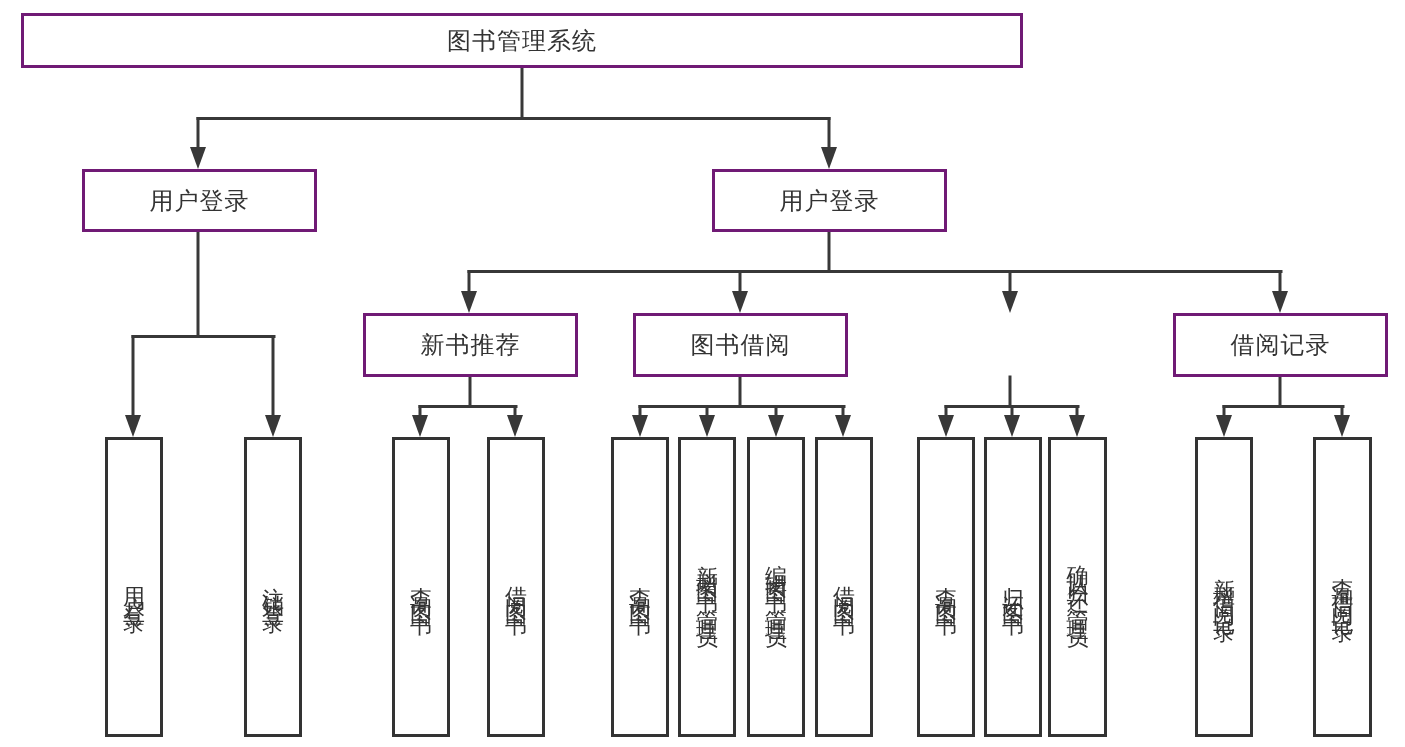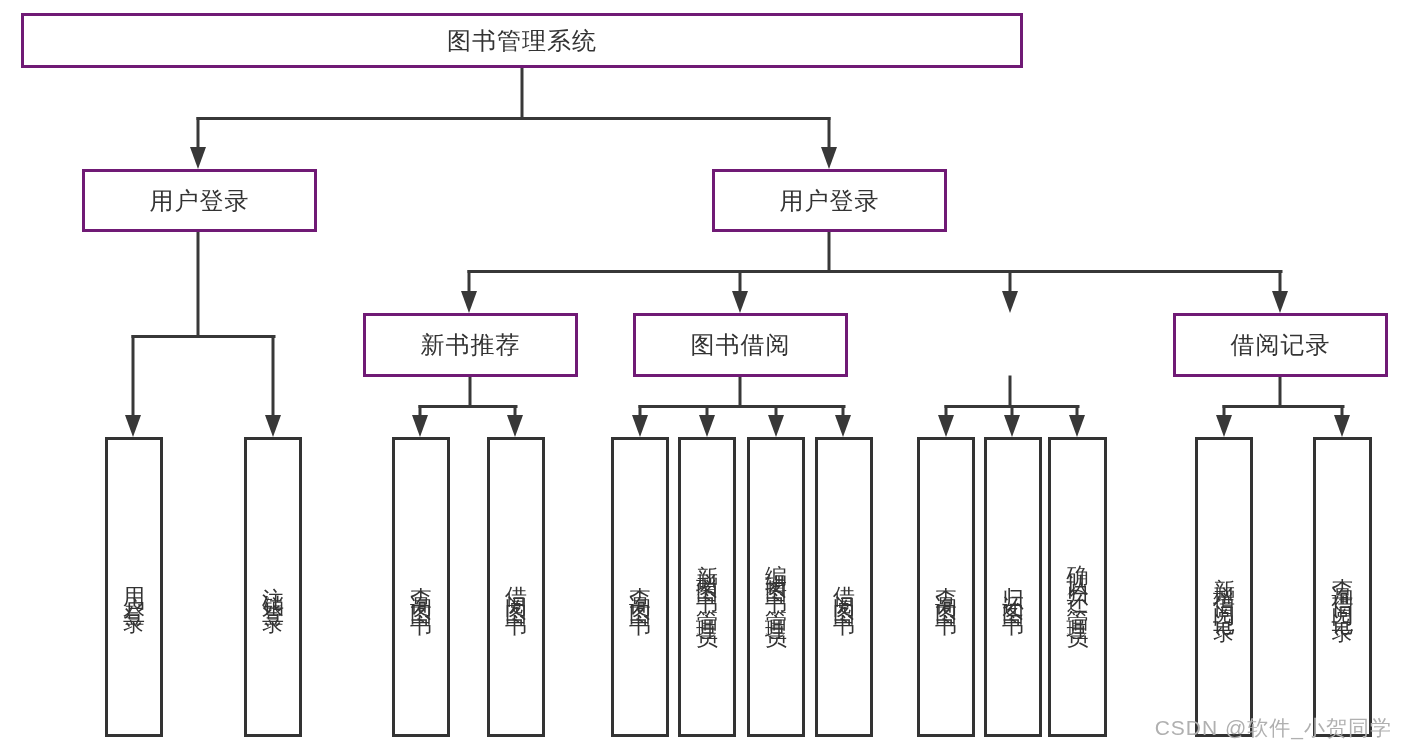--- a/index.html
+++ b/index.html
@@ -207,15 +207,14 @@
   <div class="vbox" style="left:1048px; width:59px;">
     <span class="vtext">确认归还（管理员）</span>
   </div>
   <div class="vbox" style="left:1195px;">
     <span class="vtext">新增借阅记录</span>
   </div>
   <div class="vbox" style="left:1313px; width:59px;">
     <span class="vtext">查询借阅记录</span>
   </div>
 
-  <div id="watermark">CSDN @软件_小贺同学</div>
 
 </div>
 
 </body></html>

